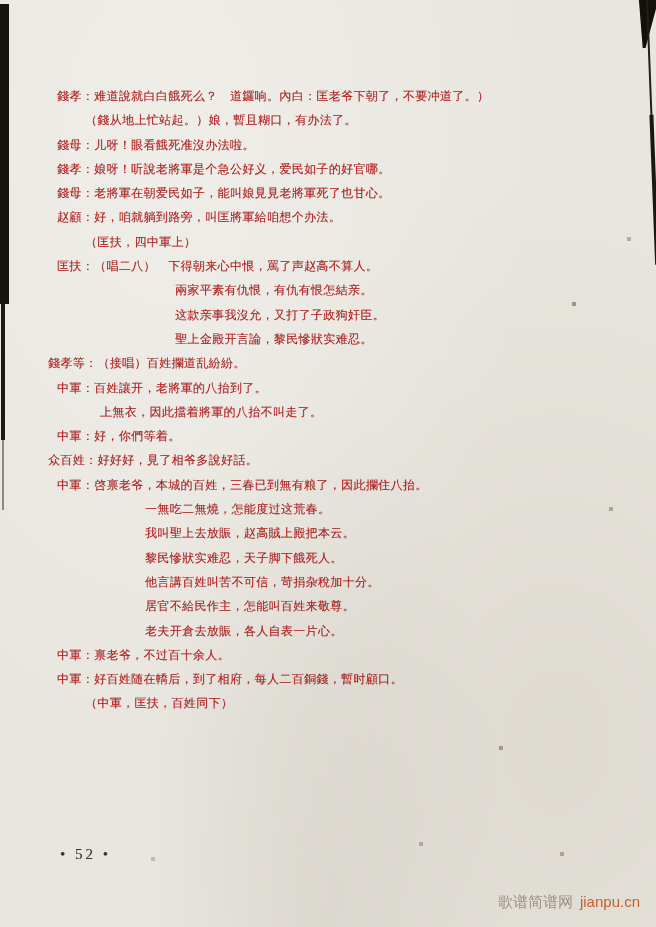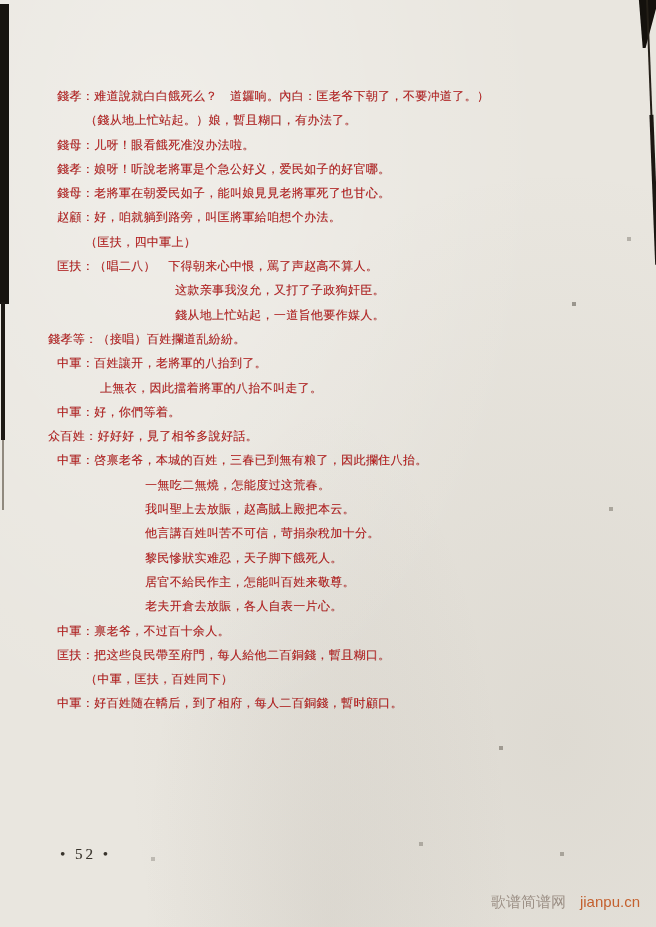--- a/index.html
+++ b/index.html
@@ -58,21 +58,21 @@
   .page-number{
     position:absolute;left:60px;top:846px;
     font-size:15px;letter-spacing:3px;color:#39342c;
     text-shadow:.3px .3px 0 rgba(43,38,32,.35);
   }
   .watermark{
     position:absolute;right:16px;top:893px;
     font-size:15px;font-family:"Liberation Sans","DejaVu Sans",sans-serif;
     white-space:nowrap;
   }
-  .watermark .name{color:#9c9086;margin-right:14px;}
+  .watermark .name{color:#9c9086;margin-right:7px;}
   .watermark .url{color:#c4602e;margin-top:16px;}
 </style>
 </head>
 <body>
 
 <div class="paper"></div>
 
 <div class="left-strip"></div>
 <div class="left-strip2"></div>
 <div class="left-strip3"></div>
@@ -87,37 +87,37 @@
 
 <div class="text-block">
     <div class="row"><span class="speaker">錢孝：</span><span class="line-text">难道說就白白餓死么？　道鑼响。內白：匡老爷下朝了，不要冲道了。）</span></div>
     <div class="row stage"><span class="line-text">（錢从地上忙站起。）娘，暫且糊口，有办法了。</span></div>
     <div class="row"><span class="speaker">錢母：</span><span class="line-text">儿呀！眼看餓死准沒办法啦。</span></div>
     <div class="row"><span class="speaker">錢孝：</span><span class="line-text">娘呀！听說老將軍是个急公好义，爱民如子的好官哪。</span></div>
     <div class="row"><span class="speaker">錢母：</span><span class="line-text">老將軍在朝爱民如子，能叫娘見見老將軍死了也甘心。</span></div>
     <div class="row"><span class="speaker">赵顧：</span><span class="line-text">好，咱就躺到路旁，叫匡將軍給咱想个办法。</span></div>
     <div class="row stage"><span class="line-text">（匡扶，四中軍上）</span></div>
     <div class="row"><span class="speaker">匡扶：</span><span class="line-text">（唱二八）　下得朝来心中恨，罵了声赵高不算人。</span></div>
+    <div class="row song"><span class="line-text">兩家平素有仇恨，有仇有恨怎結亲。</span></div>
     <div class="row song"><span class="line-text">这款亲事我沒允，又打了子政狗奸臣。</span></div>
-    <div class="row song"><span class="line-text">錢从地上忙站起，一道旨他要作媒人。</span></div>
+    <div class="row song"><span class="line-text">聖上金殿开言論，黎民慘狀实难忍。</span></div>
     <div class="row outdent"><span class="speaker">錢孝等：</span><span class="line-text">（接唱）百姓攔道乱紛紛。</span></div>
     <div class="row"><span class="speaker">中軍：</span><span class="line-text">百姓讓开，老將軍的八抬到了。</span></div>
     <div class="row cont"><span class="line-text">上無衣，因此擋着將軍的八抬不叫走了。</span></div>
     <div class="row"><span class="speaker">中軍：</span><span class="line-text">好，你們等着。</span></div>
     <div class="row outdent"><span class="speaker">众百姓：</span><span class="line-text">好好好，見了相爷多說好話。</span></div>
     <div class="row"><span class="speaker">中軍：</span><span class="line-text">啓禀老爷，本城的百姓，三春已到無有粮了，因此攔住八抬。</span></div>
     <div class="row song2"><span class="line-text">一無吃二無燒，怎能度过这荒春。</span></div>
     <div class="row song2"><span class="line-text">我叫聖上去放賑，赵高賊上殿把本云。</span></div>
+    <div class="row song2"><span class="line-text">黎民慘狀实难忍，天子脚下餓死人。</span></div>
     <div class="row song2"><span class="line-text">他言講百姓叫苦不可信，苛捐杂稅加十分。</span></div>
-    <div class="row song2"><span class="line-text">黎民慘狀实难忍，天子脚下餓死人。</span></div>
     <div class="row song2"><span class="line-text">居官不給民作主，怎能叫百姓来敬尊。</span></div>
     <div class="row song2"><span class="line-text">老夫开倉去放賑，各人自表一片心。</span></div>
     <div class="row"><span class="speaker">中軍：</span><span class="line-text">禀老爷，不过百十余人。</span></div>
-    <div class="row"><span class="speaker">匡扶：</span><span class="line-text">把这些良民帶至府門，每人給他二百銅錢，暫且糊口。</span></div>
+    <div class="row"><span class="speaker">中軍：</span><span class="line-text">好百姓随在轎后，到了相府，每人二百銅錢，暫时顧口。</span></div>
     <div class="row stage"><span class="line-text">（中軍，匡扶，百姓同下）</span></div>
-    <div class="row"><span class="speaker">中軍：</span><span class="line-text">好百姓随在轎后，到了相府，每人二百銅錢，暫时顧口。</span></div>
   </div>
 
 <div class="page-number">• 52 •</div>
 
 <div class="watermark">
   <span class="name">歌谱简谱网</span><span class="url">jianpu.cn</span>
 </div>
 
 </body></html>

